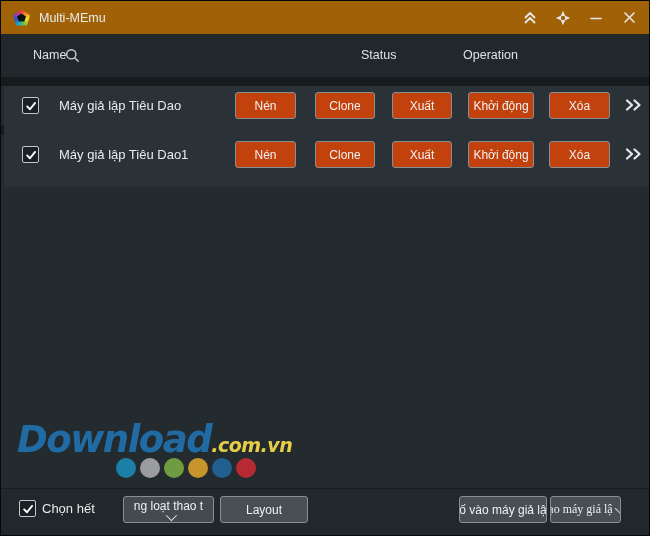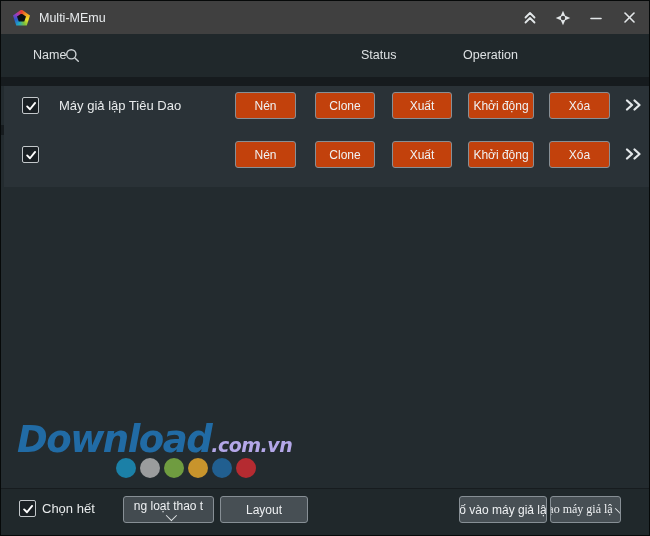--- a/index.html
+++ b/index.html
@@ -1,21 +1,21 @@
 <!DOCTYPE html>
 <html><head>
 <meta charset="utf-8">
 <style>
   html,body{margin:0;padding:0;background:#101416;}
   body{width:650px;height:536px;font-family:"Liberation Sans","DejaVu Sans",sans-serif;}
   .window{position:relative;width:650px;height:536px;background:#232b2f;overflow:hidden;
           box-sizing:border-box;border:1px solid #060909;}
 
   
-  .titlebar{position:absolute;left:0;top:0;width:100%;height:33px;background:#404040;
+  .titlebar{position:absolute;left:0;top:0;width:100%;height:33px;background:#a16207;
             display:flex;align-items:center;padding:0 0 0 12px;box-sizing:border-box;}
   .logo{position:relative;width:17px;height:16px;flex:0 0 auto;
         background:conic-gradient(#e8412f,#f09b1f,#f4e32b,#7cc03a,#1fa7c4,#2b56c9,#a03ac0,#e8412f);
         clip-path:polygon(50% 0%,100% 38%,81% 100%,19% 100%,0% 38%);}
   .logo-hole{position:absolute;left:4px;top:4px;width:9px;height:8px;background:#0c1114;
              clip-path:polygon(50% 0%,100% 38%,81% 100%,19% 100%,0% 38%);}
   .title{color:#e9ecee;font-size:12.5px;margin-left:9px;}
   .controls{margin-left:auto;display:flex;align-items:center;gap:9px;padding-right:8px;}
   .ctrl{width:24px;height:24px;display:flex;align-items:center;justify-content:center;cursor:pointer;}
 
@@ -142,36 +142,37 @@
       </svg>
     </span>
   </div>
 
   <div class="row row2">
     <span class="checkbox">
       <svg width="12" height="12" viewBox="0 0 14 14" fill="none" stroke="#ffffff" stroke-width="2.2" stroke-linecap="round" stroke-linejoin="round">
         <path d="M2.5 7.5 L5.8 10.8 L11.8 3.4"></path>
       </svg>
     </span>
+    <span class="row-label">Máy giả lập Tiêu Dao1</span>
     <button class="btn b-nen">Nén</button>
     <button class="btn b-clone">Clone</button>
     <button class="btn b-xuat">Xuất</button>
     <button class="btn b-khoi">Khởi động</button>
     <button class="btn b-xoa">Xóa</button>
     <span class="more">
       <svg width="19" height="14" viewBox="0 0 19 14" fill="none" stroke="#e3e7e9" stroke-width="2.3" stroke-linecap="round" stroke-linejoin="round">
         <path d="M3 2.5 L8 7 L3 11.5"></path>
           <path d="M10.5 2.5 L15.5 7 L10.5 11.5"></path>
       </svg>
     </span>
   </div>
 
   <div class="watermark">
     <span class="wm-brand" style="color: rgb(33, 115, 178);">Download</span>
-      <span class="wm-suffix" style="color: #c4b5fd;">.com.vn</span>
+      <span class="wm-suffix" style="color: #fde047;">.com.vn</span>
   </div>
   <div class="dots">
     <span class="dot" style="background: rgb(27, 128, 167);"></span>
     <span class="dot" style="background: rgb(154, 156, 157);"></span>
     <span class="dot" style="background: rgb(111, 156, 64);"></span>
     <span class="dot" style="background: rgb(200, 148, 44);"></span>
     <span class="dot" style="background: rgb(33, 95, 144);"></span>
     <span class="dot" style="background: rgb(181, 43, 49);"></span>
   </div>
 

